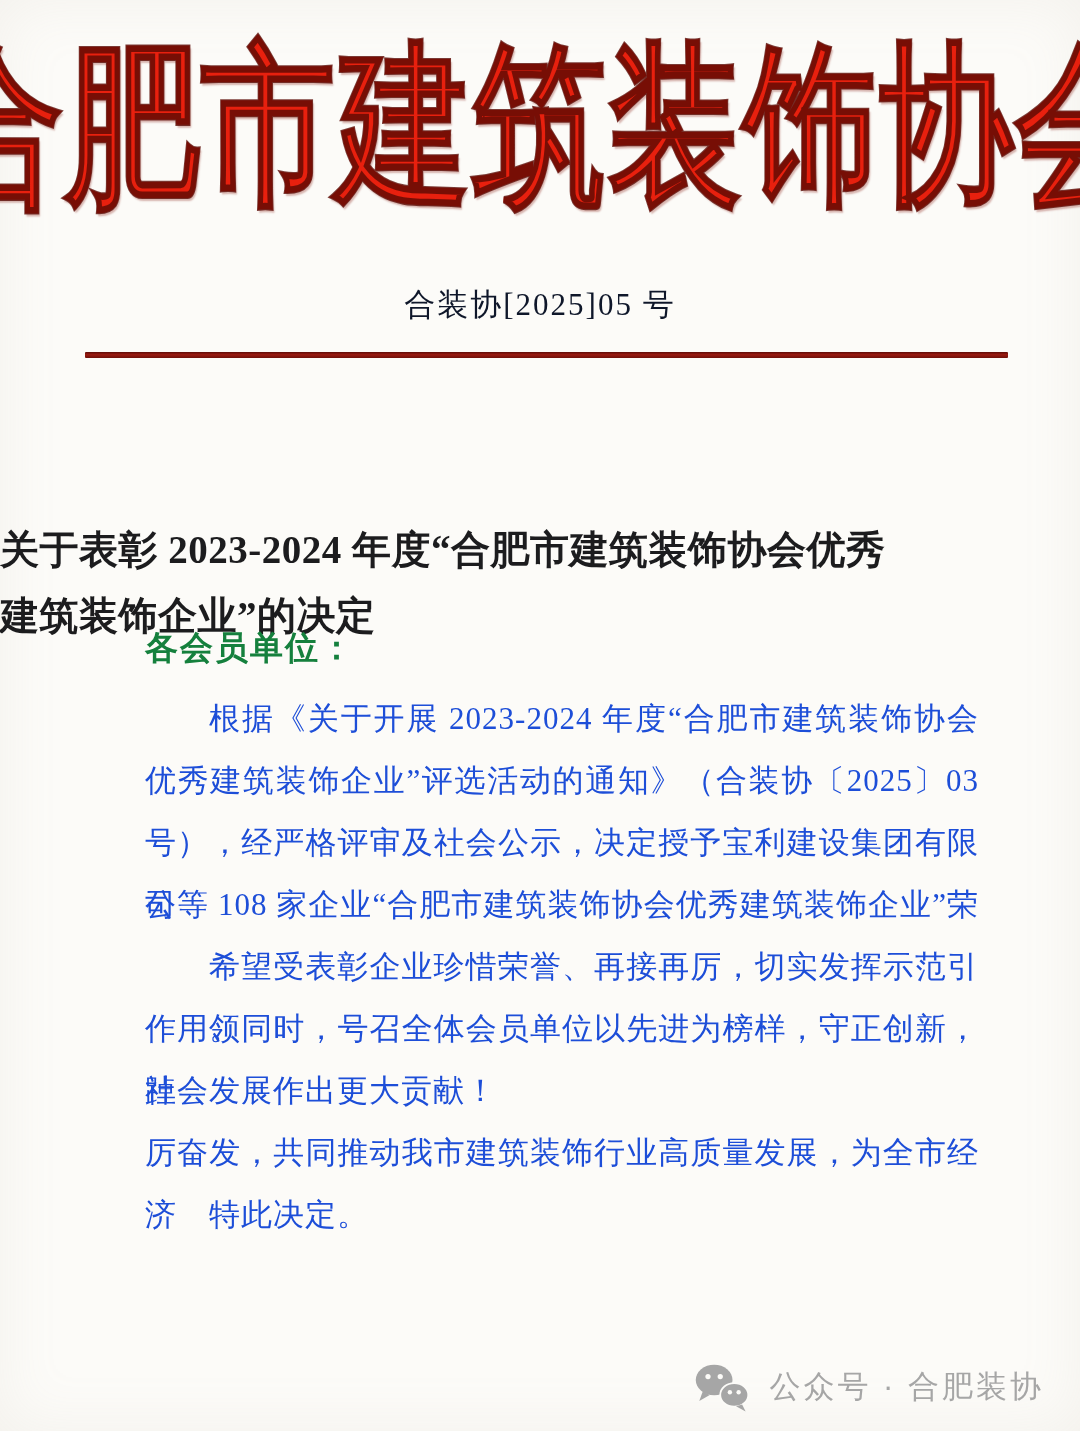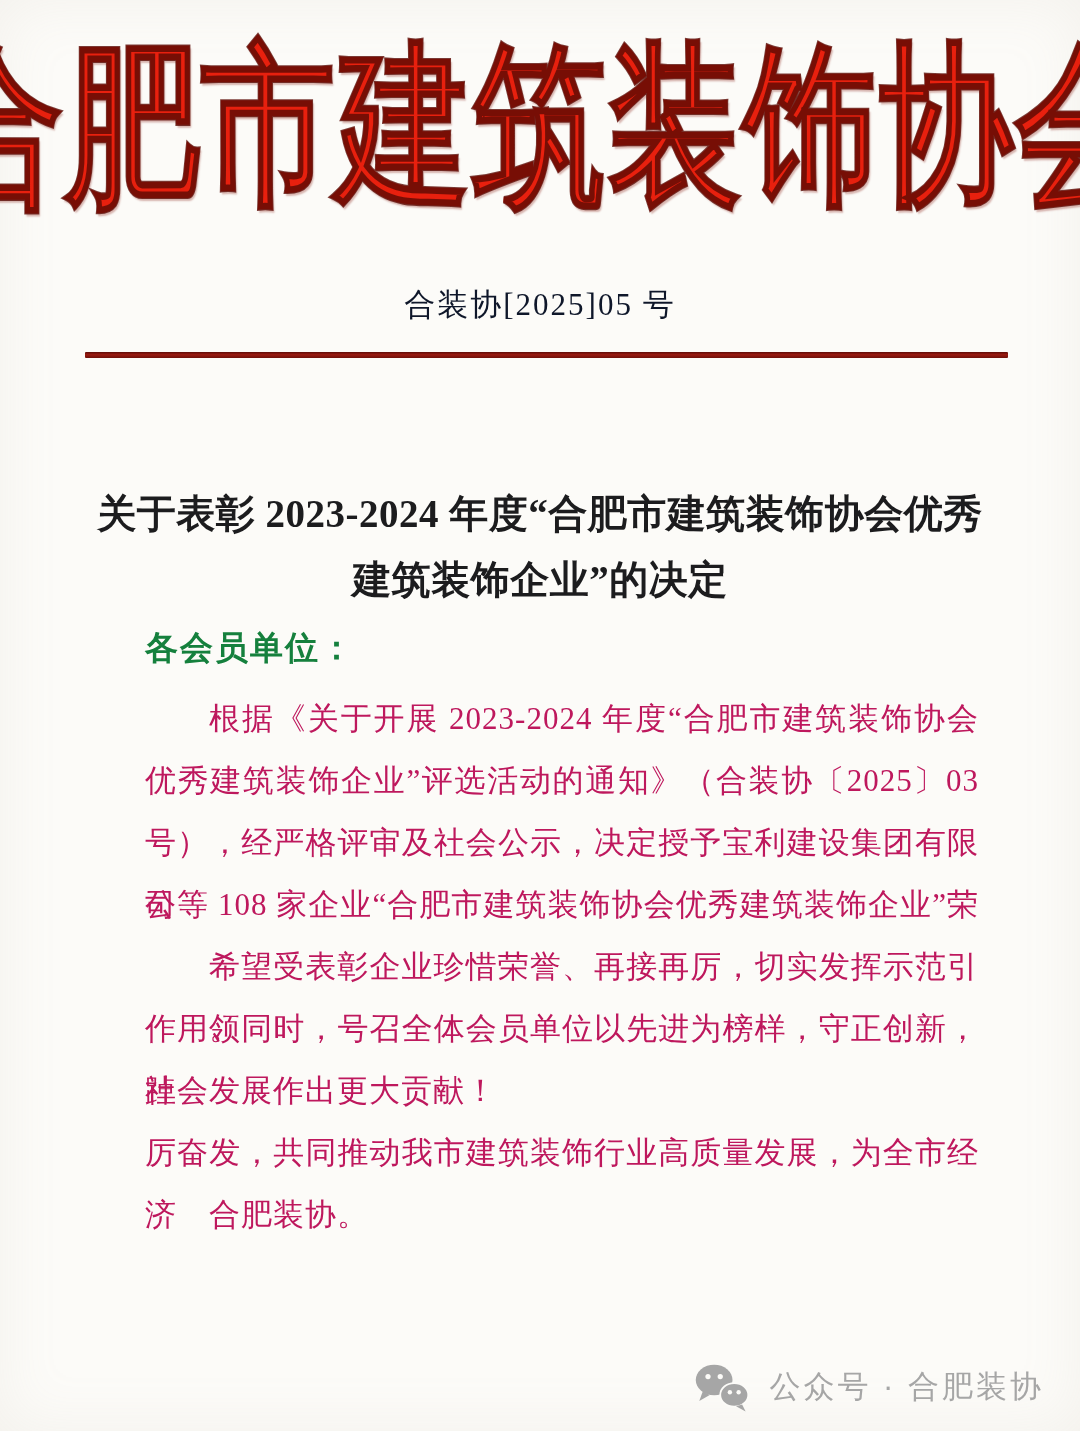--- a/index.html
+++ b/index.html
@@ -63,25 +63,25 @@
     height: 6px;
     background: linear-gradient(180deg, #5e0c08 0%, #9a1a10 45%, #6e100a 100%);
     border-radius: 1px;
   }
 
   
   .doc-title-line {
     position: absolute;
     left: 0;
     width: 100%;
-    text-align: center;
     font-size: 39px;
     font-weight: 700;
     letter-spacing: 0.5px;
     color: #1c1c1e;
+    margin-top: 36px;
   }
   .doc-title-line.l1 { top: 487px; }
   .doc-title-line.l2 { top: 553px; }
 
   
   .salutation {
     position: absolute;
     top: 626px;
     left: 145px;
     font-size: 33px;
@@ -91,21 +91,21 @@
   }
 
   
   .body-text {
     position: absolute;
     top: 688px;
     left: 145px;
     width: 834px;
     font-size: 31px;
     letter-spacing: 1px;
-    color: #be185d;
+    color: #1d4ed8;
   }
   .body-text .line {
     height: 62px;
     line-height: 62px;
     white-space: nowrap;
   }
   .body-text .line.just {
     white-space: normal;
     text-align: justify;
     text-align-last: justify;
@@ -149,21 +149,21 @@
 
   <div class="body-text">
     <div class="line just indent">根据《关于开展 2023-2024 年度“合肥市建筑装饰协会</div>
     <div class="line just">优秀建筑装饰企业”评选活动的通知》（合装协〔2025〕03</div>
     <div class="line just">号），经严格评审及社会公示，决定授予宝利建设集团有限公</div>
     <div class="line just">司等 108 家企业“合肥市建筑装饰协会优秀建筑装饰企业”荣</div>
     <div class="line just indent">希望受表彰企业珍惜荣誉、再接再厉，切实发挥示范引领</div>
     <div class="line just">作用。同时，号召全体会员单位以先进为榜样，守正创新，踔</div>
     <div class="line">社会发展作出更大贡献！</div>
     <div class="line just">厉奋发，共同推动我市建筑装饰行业高质量发展，为全市经济</div>
-    <div class="line indent">合肥装协。</div>
+    <div class="line indent">特此决定。</div>
   </div>
 
   <div class="watermark">
     <span>
       <svg width="56" height="50" viewBox="0 0 64 56">
 
         <ellipse cx="23" cy="20" rx="21" ry="17.5" fill="#a6a6a6"></ellipse>
         <path d="M10 33 L6 44 L18 37 Z" fill="#a6a6a6"></path>
         <circle cx="16" cy="16" r="3" fill="#fcfbf8"></circle>
         <circle cx="30" cy="16" r="3" fill="#fcfbf8"></circle>

